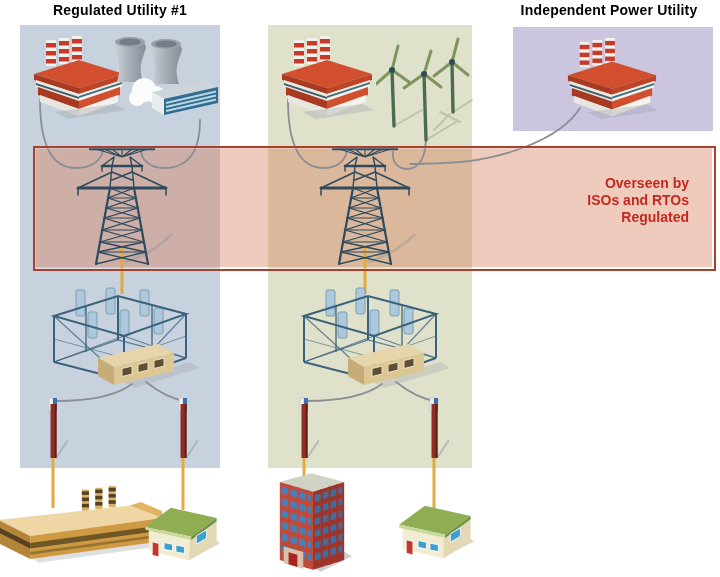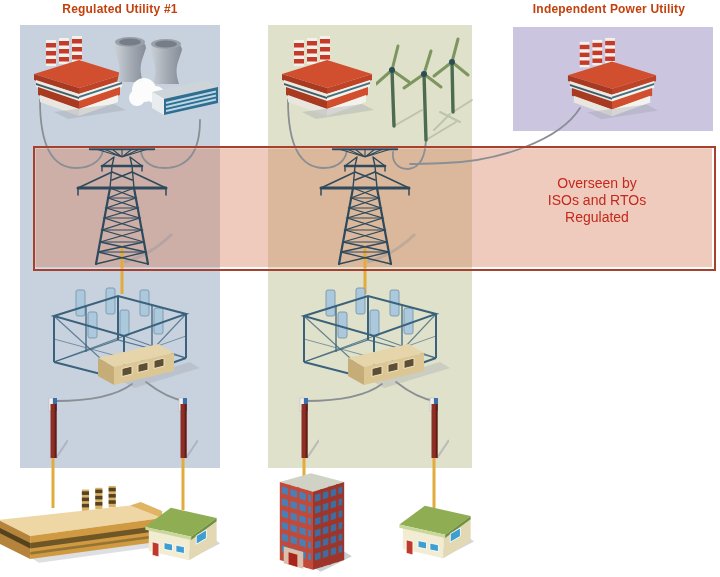--- a/index.html
+++ b/index.html
@@ -6,35 +6,35 @@
   .canvas{
     position:relative;width:720px;height:577px;background:#ffffff;
     font-family:"Liberation Sans",sans-serif;overflow:hidden;
   }
   .panel{position:absolute;z-index:1;}
   .panel-1{left:20px;top:25px;width:200px;height:443px;}
   .panel-2{left:268px;top:25px;width:204px;height:443px;}
   .panel-3{left:513px;top:27px;width:200px;height:104px;}
   .col-title{
     position:absolute;top:2px;z-index:6;text-align:center;
-    font-size:12px;font-weight:700;color:#c2410c;letter-spacing:.2px;
+    font-size:14px;font-weight:700;color:#000000;letter-spacing:.2px;
   }
   .title-1{left:20px;width:200px;}
   .title-2{left:260px;width:220px;}
   .title-3{left:498px;width:222px;}
   .redbox-fill{position:absolute;left:33px;top:146px;width:679px;height:121px;z-index:2;}
   .redbox-border{
     position:absolute;left:33px;top:146px;width:679px;height:121px;z-index:5;
     border-style:solid;border-width:2px;background:transparent;pointer-events:none;
     box-shadow:inset 0 0 0 1px rgba(255,255,255,0.25);
   }
   .art{position:absolute;left:0;top:0;z-index:3;}
   .oversight-text{
     position:absolute;left:505px;top:175px;width:184px;z-index:6;
-    text-align:center;font-weight:400;font-size:14px;line-height:17px;
+    text-align:right;font-weight:700;font-size:14px;line-height:17px;
   }
 </style>
 </head>
 <body>
 
 <div class="canvas">
 
   <div class="panel panel-1" style="background-color: rgb(200, 210, 222);"></div>
   <div class="panel panel-2" style="background-color: rgb(223, 225, 202);"></div>
   <div class="panel panel-3" style="background-color: rgb(203, 197, 224);"></div>

